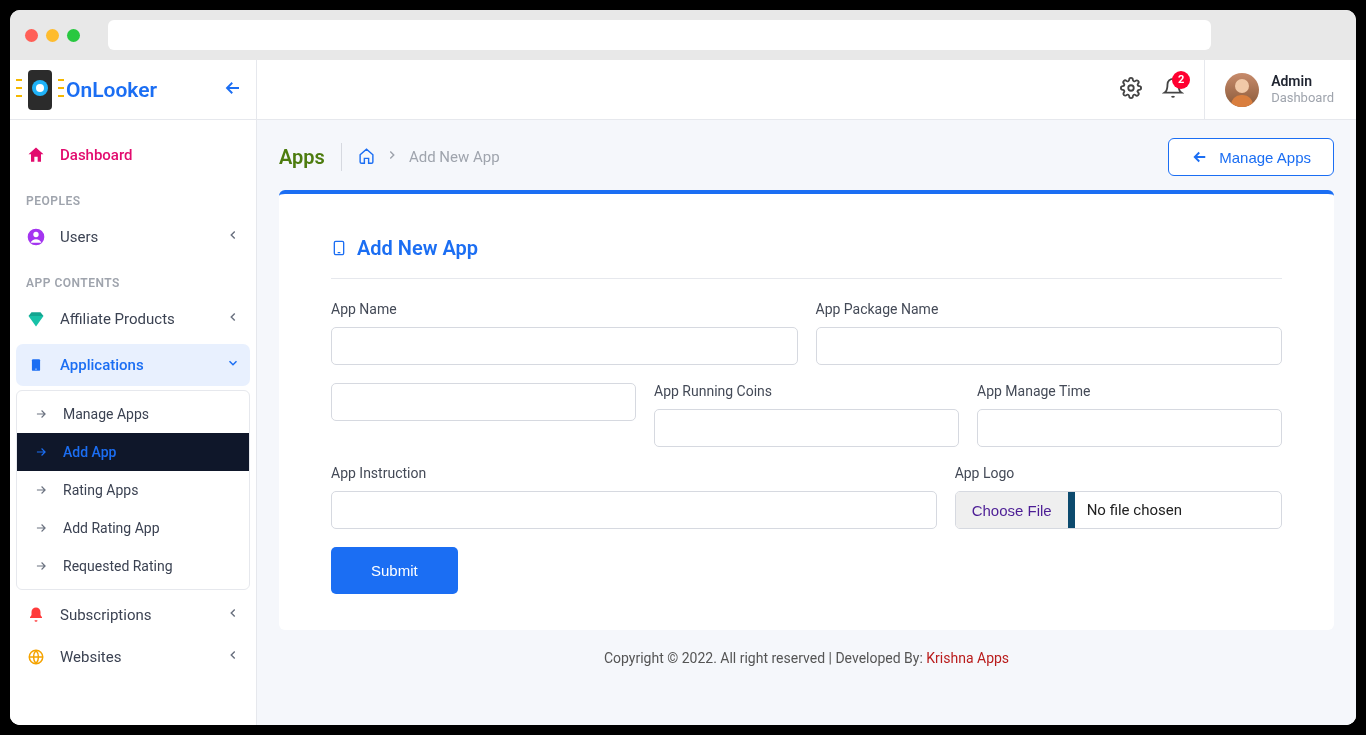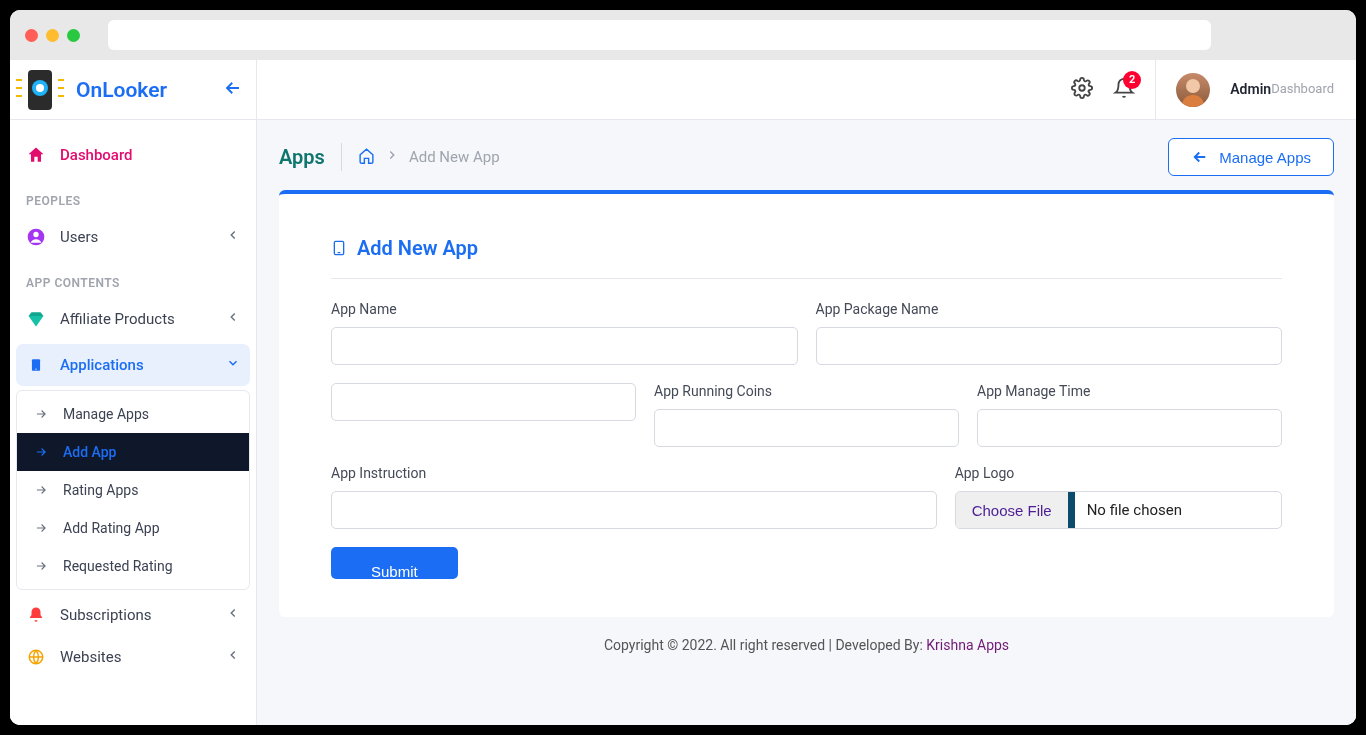--- a/index.html
+++ b/index.html
@@ -53,21 +53,21 @@
       display: flex;
       flex-direction: column;
       overflow-y: auto;
     }
     .sidebar-header {
       height: 60px;
       display: flex;
       align-items: center;
       padding: 0 14px;
       border-bottom: 1.5px solid #e6e8ed;
-      gap: 20px;
+      gap: 10px;
       justify-content: center;
     }
     .logo-box {
       width: 32px; height: 46px;
       display: flex; align-items: center; justify-content: center;
       position: relative;
     }
     .logo-phone {
       width: 24px; height: 40px; background: #2b2b2b; border-radius: 4px;
       position: relative;
@@ -175,36 +175,36 @@
       position: relative; overflow: hidden;
     }
     .avatar::before {
       content: ""; position: absolute; top: 6px; left: 10px; width: 14px; height: 14px;
       background: #f1c9a8; border-radius: 50%;
     }
     .avatar::after {
       content: ""; position: absolute; bottom: -2px; left: 6px; width: 22px; height: 14px;
       background: #d97e3e; border-radius: 10px 10px 0 0;
     }
-    .user-text { display: flex; flex-direction: row; line-height: 1.2; margin-left: 8px; }
+    .user-text { display: flex; flex-direction: column; line-height: 1.2; }
     .user-name { font-size: 14px; font-weight: 600; color: #1f2430; }
     .user-role { font-size: 13px; color: #9fa4ad; }
     .content {
       flex: 1;
       padding: 18px 22px 0 22px;
       overflow: hidden;
       display: flex;
       flex-direction: column;
     }
     .page-head {
       display: flex; align-items: center;
       margin-bottom: 14px;
     }
     .page-title {
-      font-size: 20px; font-weight: 600; color: #0f766e;
+      font-size: 20px; font-weight: 600; color: #4d7c0f;
     }
     .divider-v {
       width: 1px; height: 28px; background: #d6d9e0; margin: 0 16px;
     }
     .breadcrumb {
       display: flex; align-items: center; gap: 10px;
       color: #9fa4ad; font-size: 15px;
     }
     .breadcrumb .home { color: #1b6ef3; }
     .manage-btn {
@@ -251,29 +251,29 @@
       display: flex; height: 38px; border: 1px solid #d6d9e0; border-radius: 5px;
       overflow: hidden; background: #fff;
     }
     .file-btn {
       background: #efefef; border: none; border-right: 7px solid #0c4a6e;
       padding: 0 16px; font-size: 15px; color: #4c1d95; cursor: pointer;
     }
     .file-text { padding: 0 12px; display: flex; align-items: center; font-size: 15px; color: #222; }
     .submit-btn {
       background: #1b6ef3; color: #fff; border: none; border-radius: 5px;
-      height: 30px; padding: 16px 40px; font-size: 15px; font-weight: 500; cursor: pointer;
+      height: 47px; padding: 8px 40px; font-size: 15px; font-weight: 500; cursor: pointer;
     }
     .footer {
       text-align: center;
       color: #555;
       font-size: 14px;
       padding: 20px 0 6px 0;
     }
-    .footer a { color: #701a75; text-decoration: none; }
+    .footer a { color: #b91c1c; text-decoration: none; }
     
     .sidebar::-webkit-scrollbar { width: 0; }
   </style>
 </head>
 <body>
 
 <div class="window">
 
   <div class="titlebar">
     <div class="dot red"></div>

